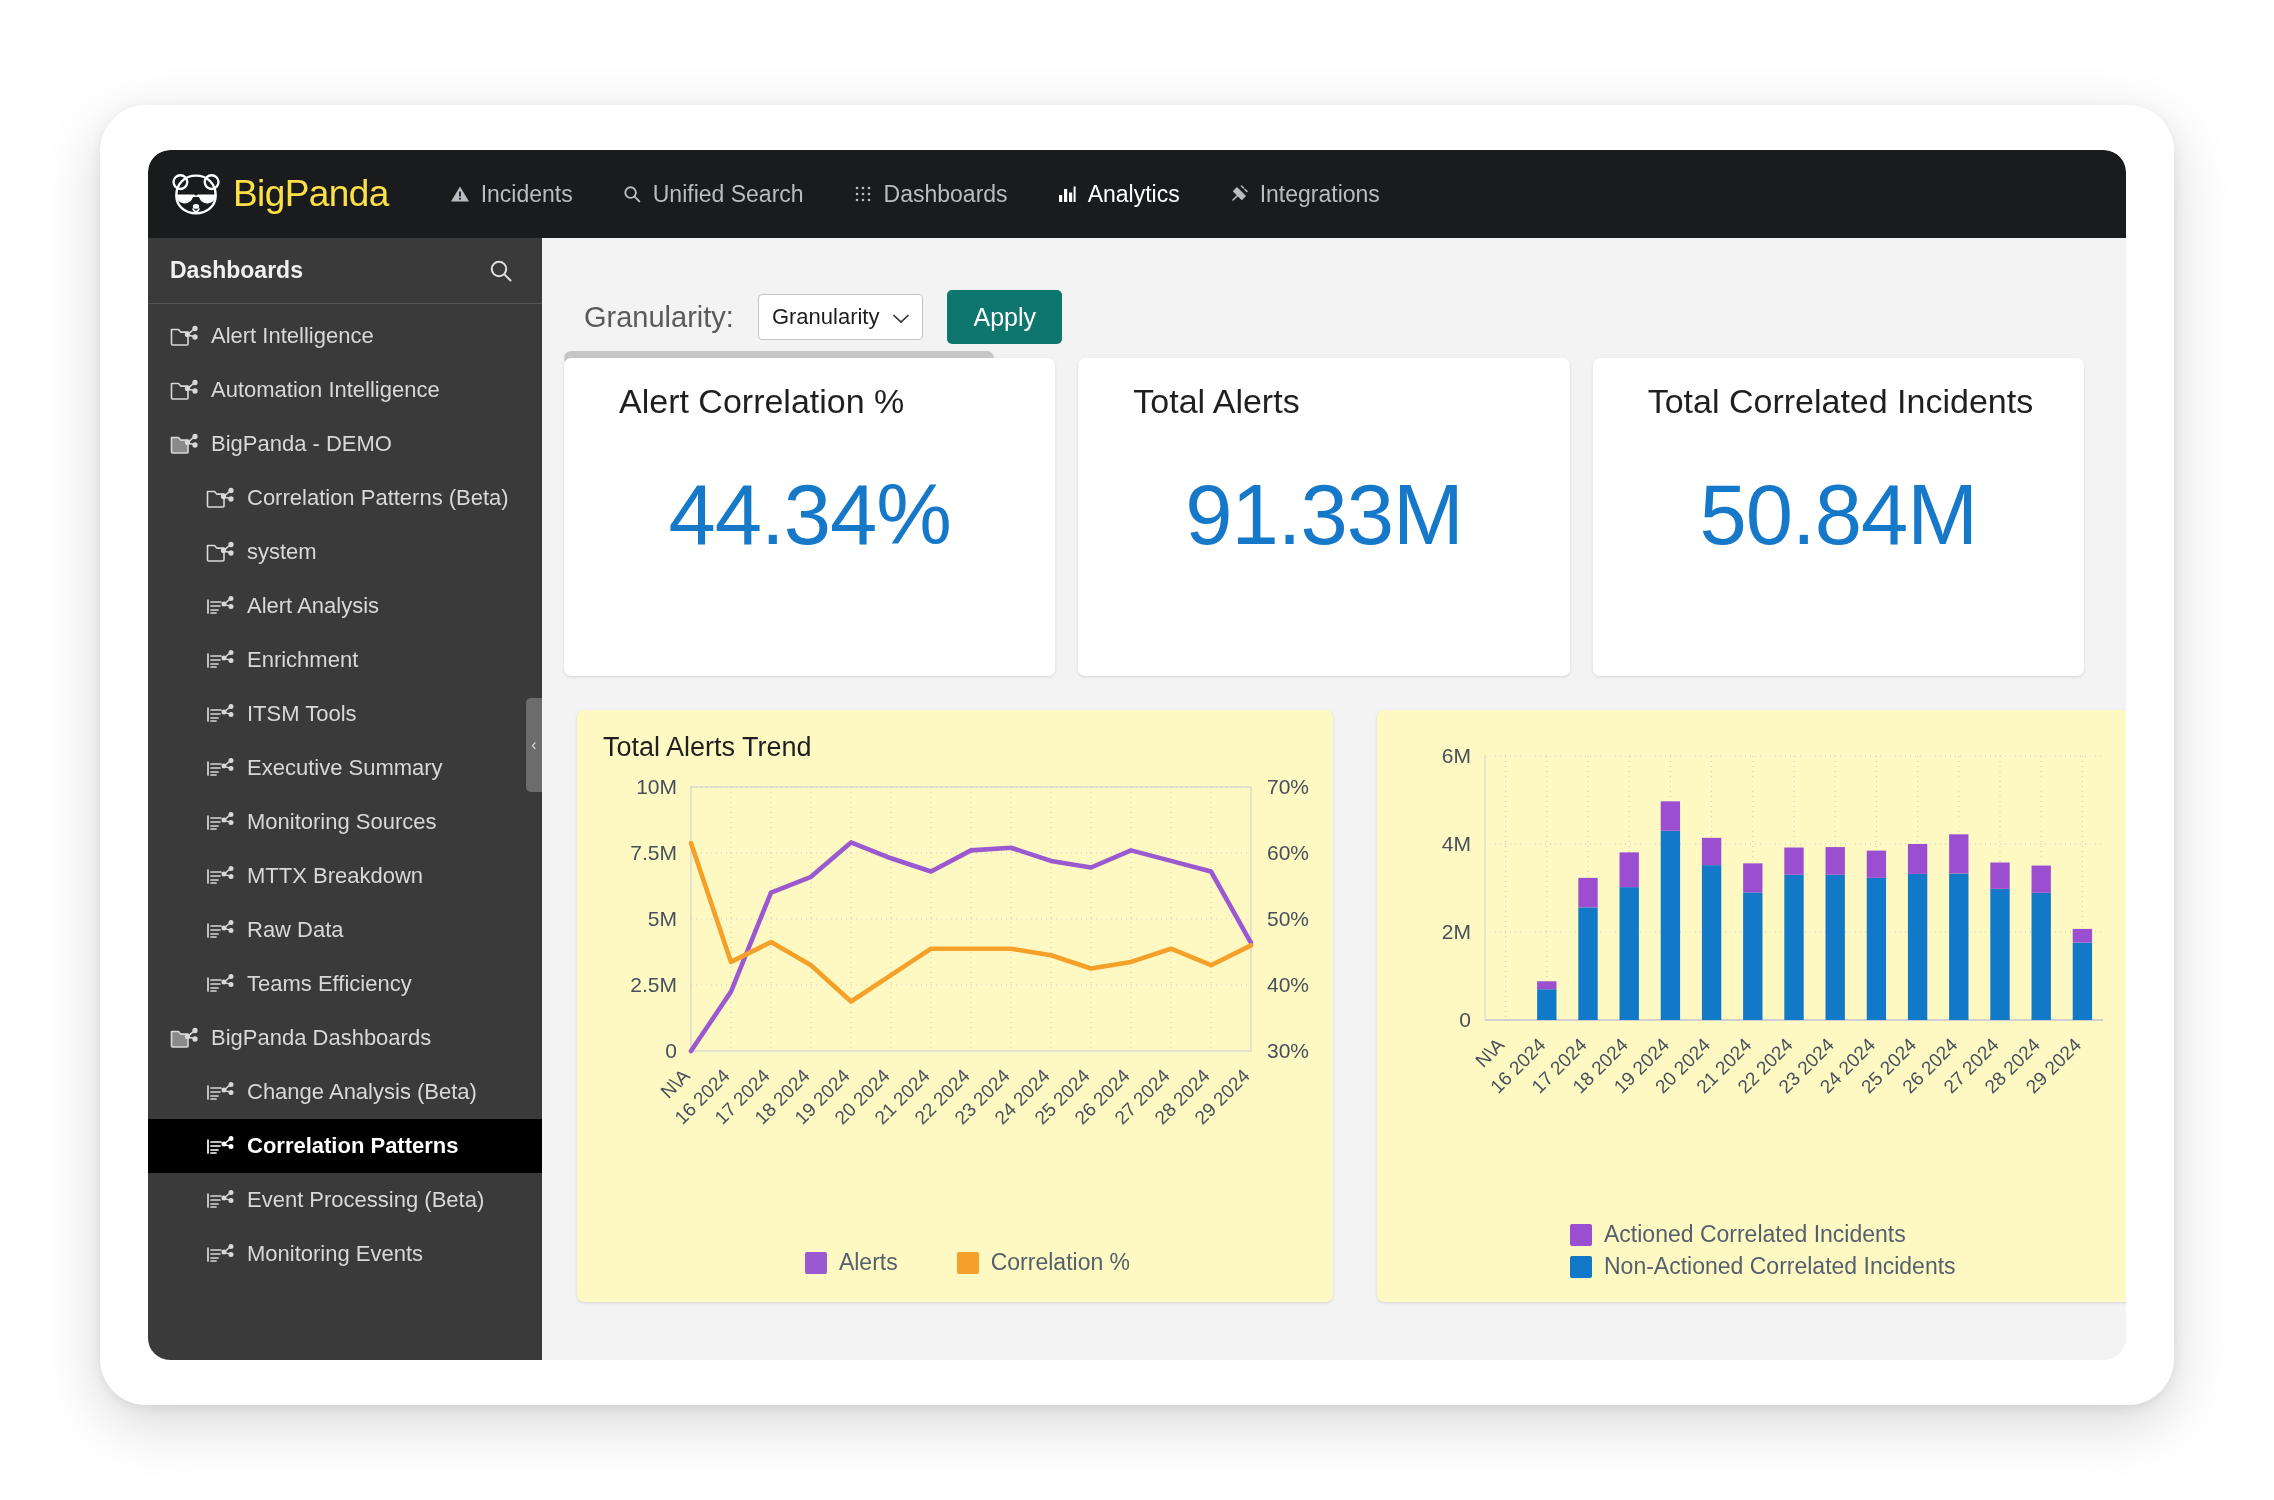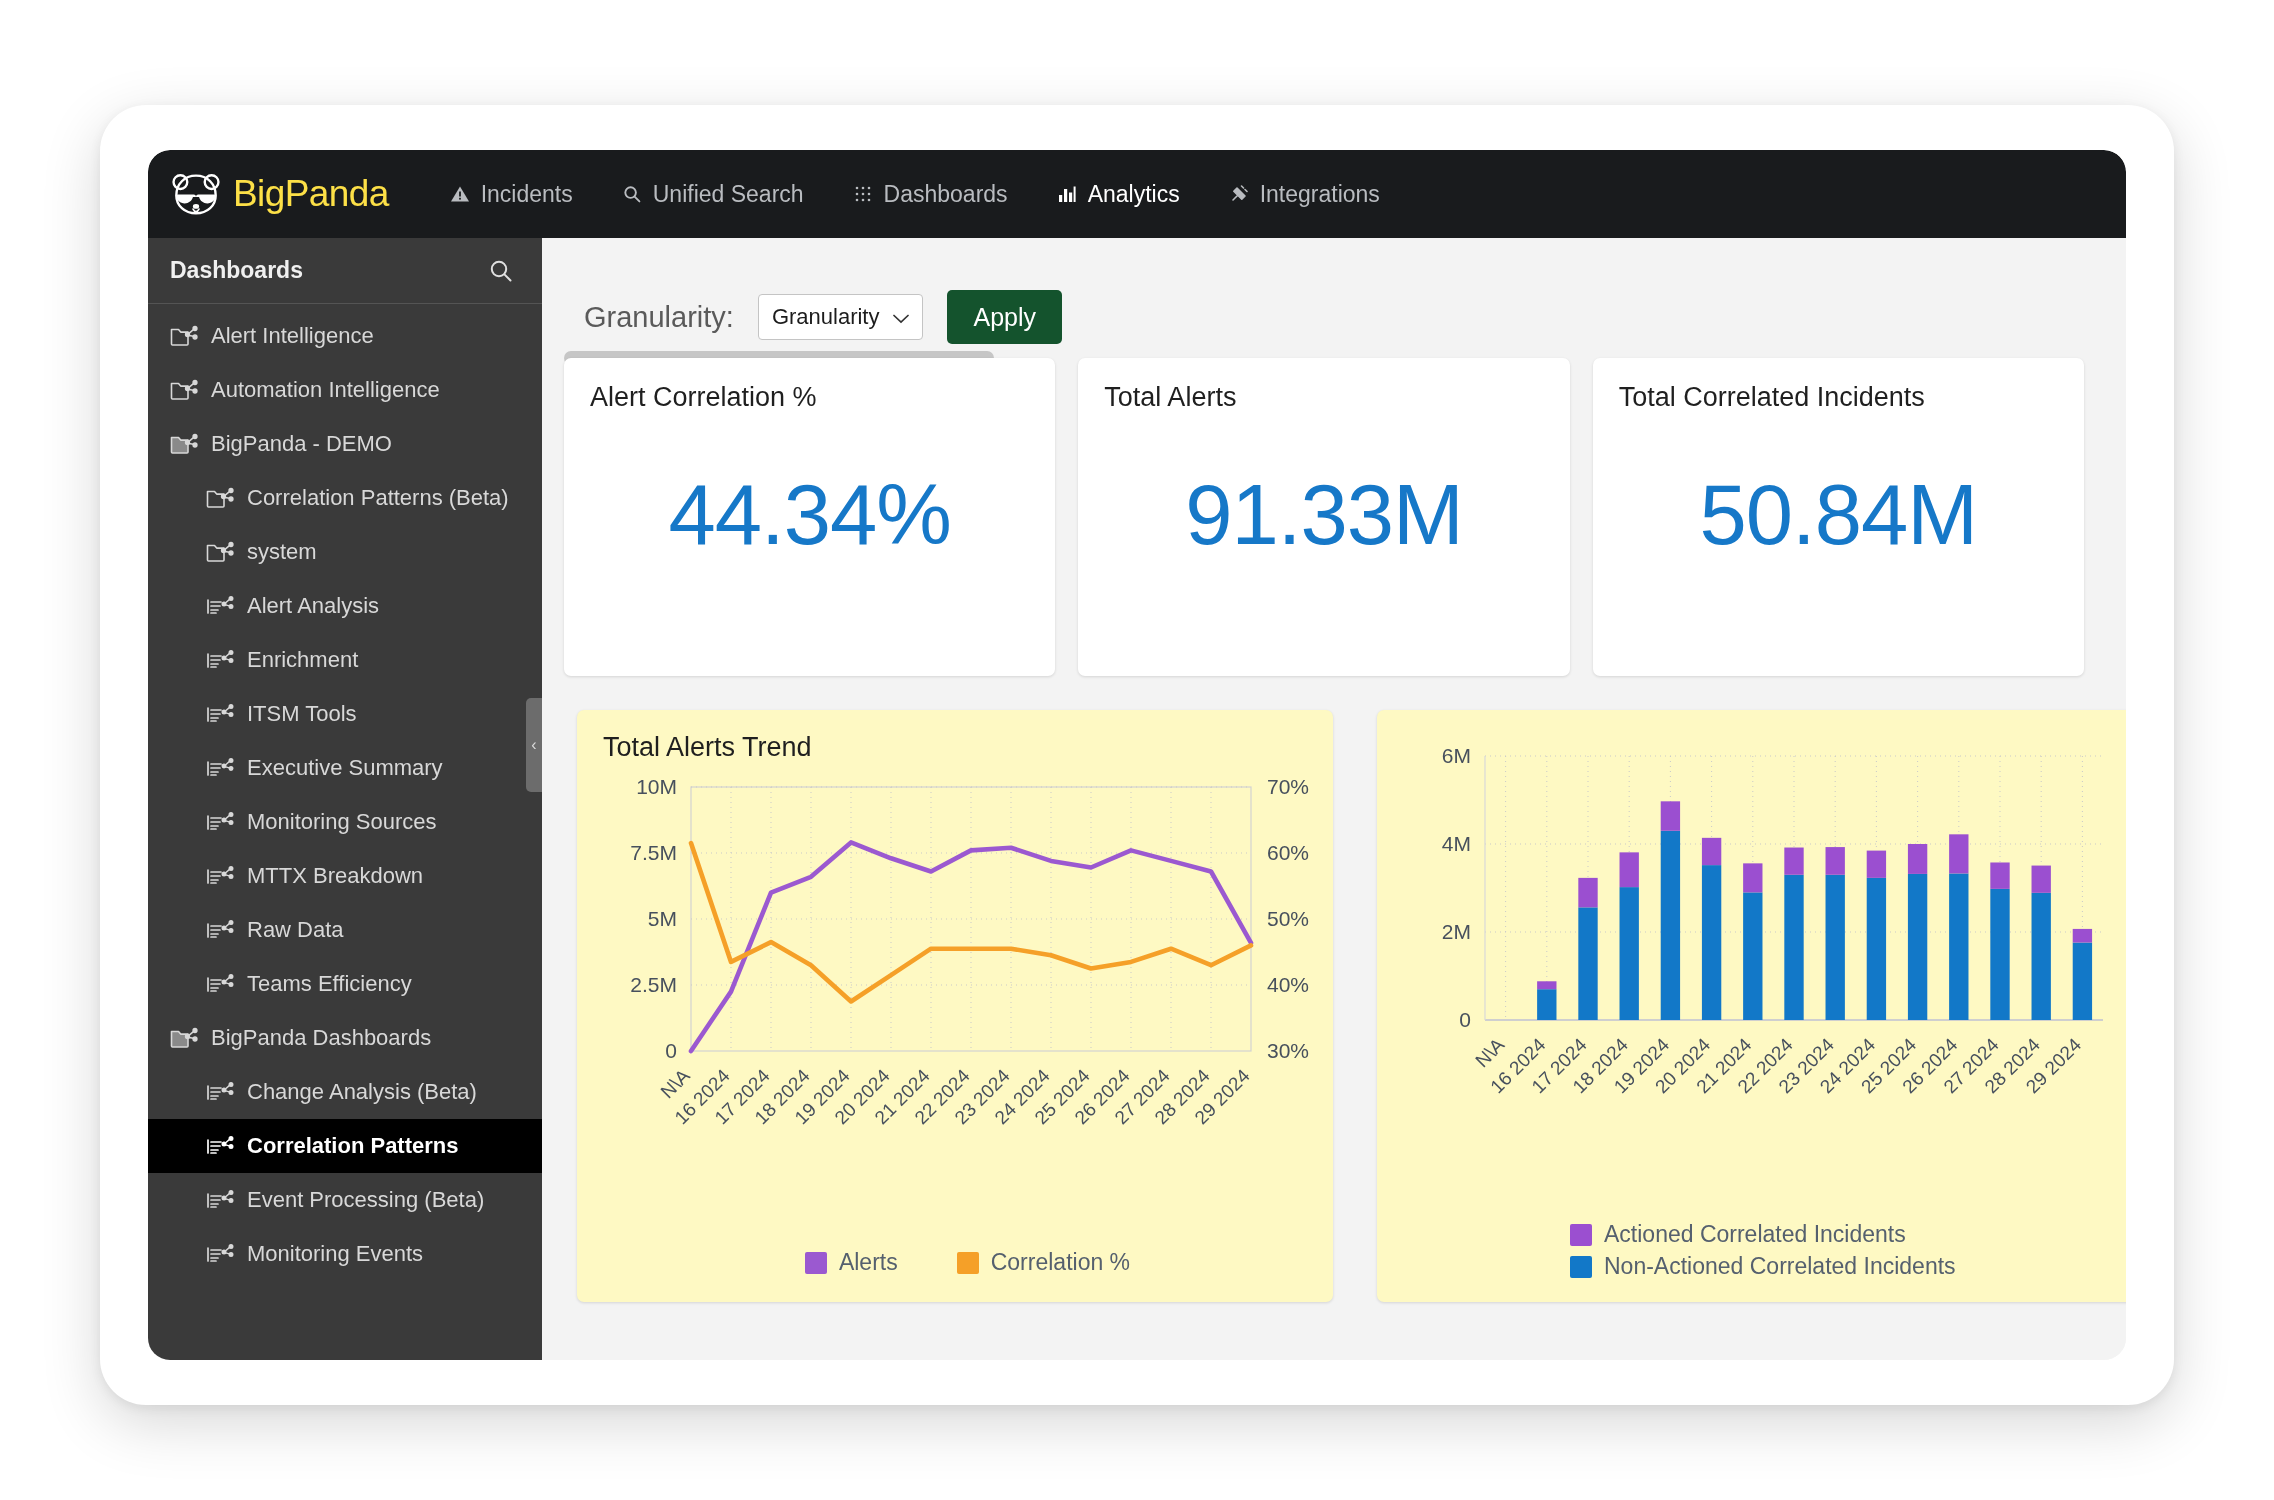--- a/index.html
+++ b/index.html
@@ -96,37 +96,37 @@
   
   .toolbar { position: relative; height: 120px; padding: 38px 0 0 42px; display: flex; align-items: center; gap: 24px; }
   .tb-label { font-size: 29px; color: #5a5a5a; }
   .tb-select {
     background: #fff; border: 1px solid #c4c4c4; border-radius: 4px;
     height: 46px; min-width: 150px;
     display: flex; align-items: center; gap: 14px;
     padding: 0 13px; font-size: 22px; color: #1c1c1c; cursor: pointer;
   }
   .tb-btn {
-    background: #14532d; color: #fff; border: none; border-radius: 5px;
+    background: #0f766e; color: #fff; border: none; border-radius: 5px;
     height: 54px; padding: 0 26px; font-size: 25px; cursor: pointer;
     white-space: nowrap; overflow: hidden;
   }
   .tb-scroll {
     position: absolute; left: 22px; top: 113px;
     width: 430px; height: 14px; background: #c6c6c6; border-radius: 7px; cursor: pointer;
   }
 
   
   .kpi-row { display: flex; gap: 23px; padding: 0 42px 0 22px; }
   .kpi-card {
     flex: 1; height: 318px; background: #fff; border-radius: 7px;
     box-shadow: 0 1px 3px rgba(0,0,0,0.13);
     padding: 24px 0 0 26px; position: relative;
   }
-  .kpi-title { font-size: 27px; color: #1f1f1f; }
+  .kpi-title { font-size: 34px; color: #1f1f1f; margin-left: 29px; }
   .kpi-value {
     position: absolute; left: 0; right: 0; top: 50%;
     transform: translateY(-52%);
     text-align: center; color: #1678c8;
     font-size: 85px; font-weight: 400; letter-spacing: -1px;
   }
 
   
   .chart-row { display: flex; gap: 31px; padding: 34px 42px 0 22px; }
   .chart-card {

